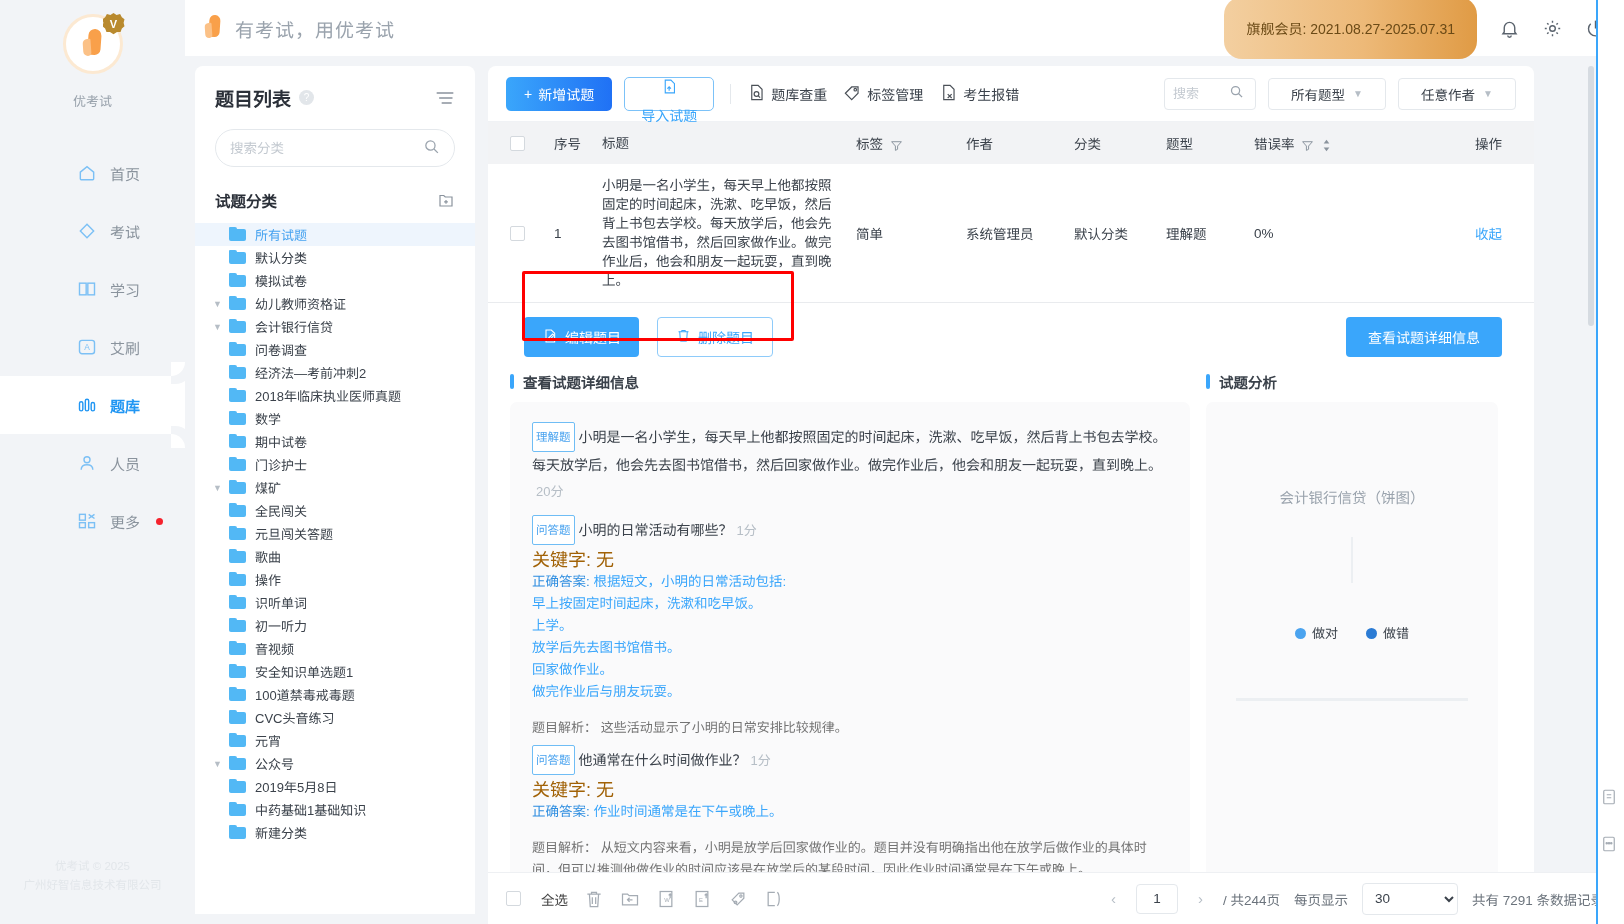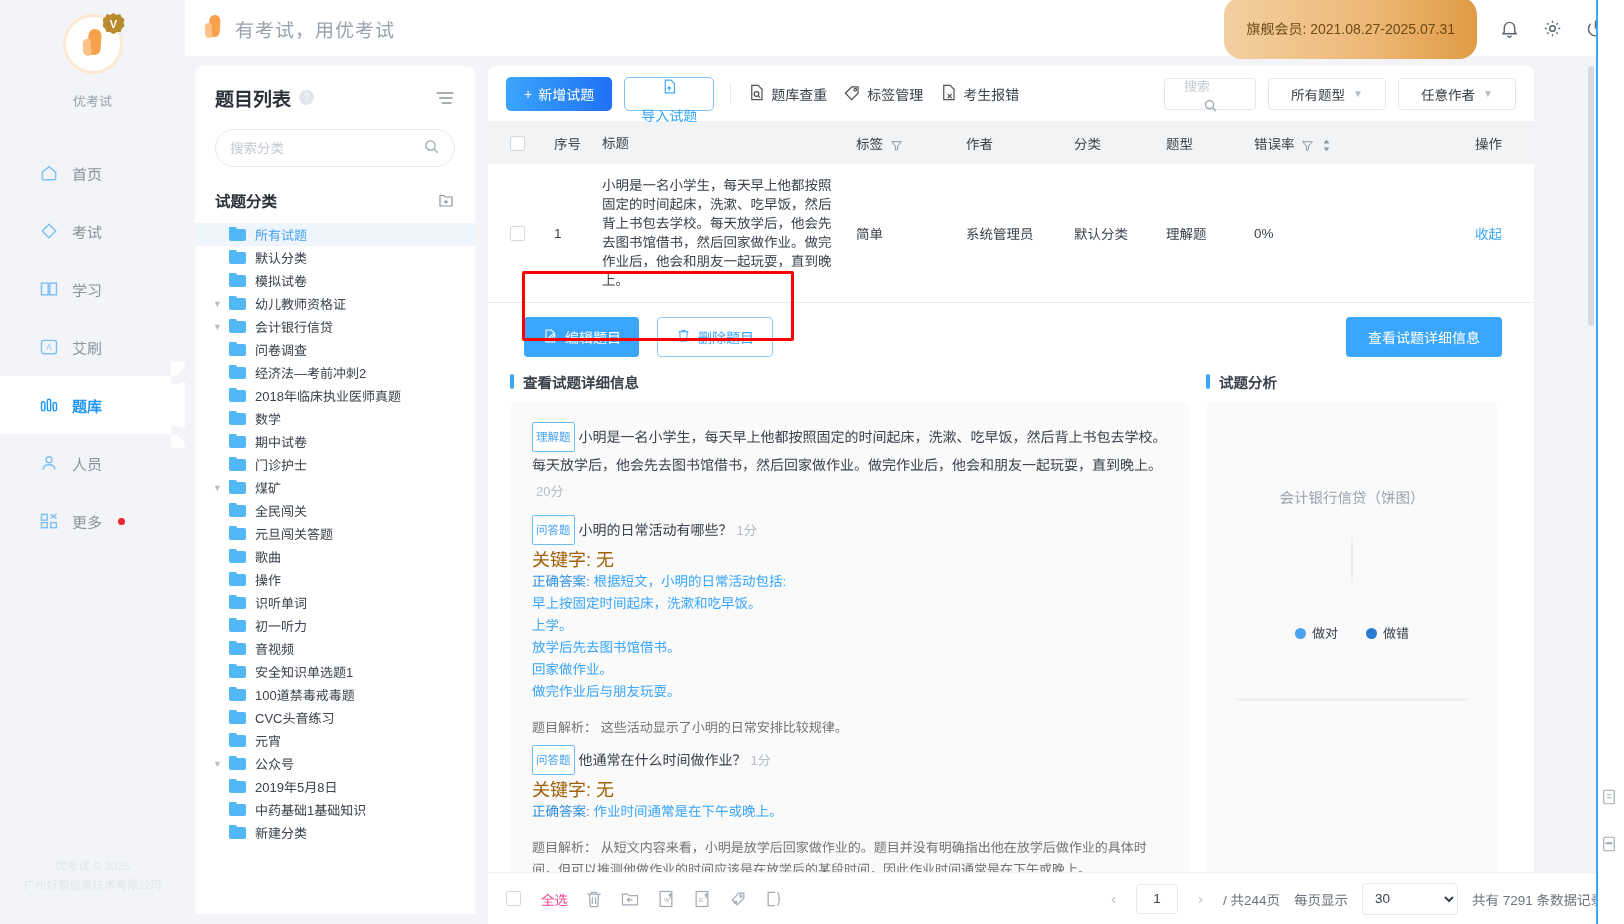--- a/index.html
+++ b/index.html
@@ -41,21 +41,21 @@
     display: flex; align-items: center; justify-content: center;
     clip-path: polygon(50% 0%, 64% 9%, 80% 5%, 88% 19%, 100% 28%, 96% 44%, 100% 60%,
                        88% 70%, 82% 86%, 66% 86%, 50% 97%, 34% 86%, 18% 86%, 12% 70%,
                        0% 60%, 4% 44%, 0% 28%, 12% 19%, 20% 5%, 36% 9%);
   }
   .brand-name { margin-top: 17px; font-size: 13px; color: #9aa3ad; }
 
   .nav { margin-top: 34px; width: 100%; }
   .nav-item {
     height: 58px; display: flex; align-items: center; gap: 12px;
-    padding-left: 38px; color: #8a939d; font-size: 15px; cursor: pointer;
+    padding-left: 76px; color: #8a939d; font-size: 15px; cursor: pointer;
     position: relative;
   }
   .nav-item .nav-ico { width: 22px; height: 22px; display:flex; align-items:center; justify-content:center; color:#7cc0f5; }
   .nav-item.active { color: #2196f3; font-weight: bold; background: #fff; }
   .nav-item.active .nav-ico { color:#2196f3; }
   .nav-item.active:before, .nav-item.active:after {
     content:""; position:absolute; right:0; width:14px; height:14px; background:#fff;
   }
   .nav-item.active:before { top:-14px; border-bottom-right-radius:14px; box-shadow: 4px 4px 0 4px #f2f4f7;}
   .nav-item.active:after  { bottom:-14px; border-top-right-radius:14px; box-shadow: 4px -4px 0 4px #f2f4f7;}
@@ -158,21 +158,21 @@
     display: flex; align-items: center; gap: 7px; margin-left: 12px; flex-direction: column;
   }
   .tb-div { width:1px; height:20px; background:#e4e8ec; margin: 0 16px; }
   .tb-action {
     display: flex; align-items: center; gap: 5px; font-size: 14px; color: #3b424b;
     cursor: pointer; margin-right: 16px;
   }
   .tb-right { margin-left: auto; display: flex; align-items: center; gap: 12px; }
   .mini-search {
     width: 92px; height: 32px; border: 1px solid #e4e8ec; border-radius: 4px;
-    display: flex; align-items: center; padding: 0 8px; gap: 4px; flex-direction: column;
+    display: flex; align-items: center; padding: 0 8px; gap: 4px;
   }
   .mini-search input {
     width: 52px; border: 0; outline: 0; font-size: 13px; font-family: inherit; background: transparent;
   }
   .mini-search input::placeholder { color: #c3c9d0; }
   .mini-select {
     width: 118px; height: 32px; border: 1px solid #e4e8ec; border-radius: 4px;
     display: flex; align-items: center; justify-content: center; gap: 8px;
     font-size: 13.5px; color: #3b424b; cursor: pointer;
   }
@@ -255,21 +255,21 @@
   .pie-rule { width: 232px; height: 3px; background: #eceff2; margin: 56px auto 0; }
 
   
   .bottombar {
     position: absolute; left: 488px; bottom: 0; width: 1136px; height: 52px;
     background: #fff; display: flex; align-items: center; padding: 0 20px 0 18px;
     border-top: 1px solid #eef0f3;
   }
   .bb-left { display: flex; align-items: center; gap: 16px; }
   .bb-ico { color: #a5acb4; cursor: pointer; display:flex; }
-  .bb-label { font-size: 13.5px; color: #ec4899; margin-left: 4px;}
+  .bb-label { font-size: 13.5px; color: #404040; margin-left: 4px;}
   .bb-right { margin-left: auto; display: flex; align-items: center; gap: 14px; font-size: 13.5px; color: #6b737c;}
   .pg-arrow { color: #b6bec6; cursor: pointer; padding: 0 6px; font-size: 15px;}
   .pg-input {
     width: 42px; height: 30px; border: 1px solid #e4e8ec; border-radius: 4px;
     text-align: center; font-size: 13.5px; font-family: inherit; color: #3b424b; outline:none;
   }
   .pp-select {
     width: 96px; height: 32px; border: 1px solid #e4e8ec; border-radius: 4px;
     font-size: 13.5px; font-family: inherit; color: #3b424b; padding: 0 8px; background:#fff;
   }

